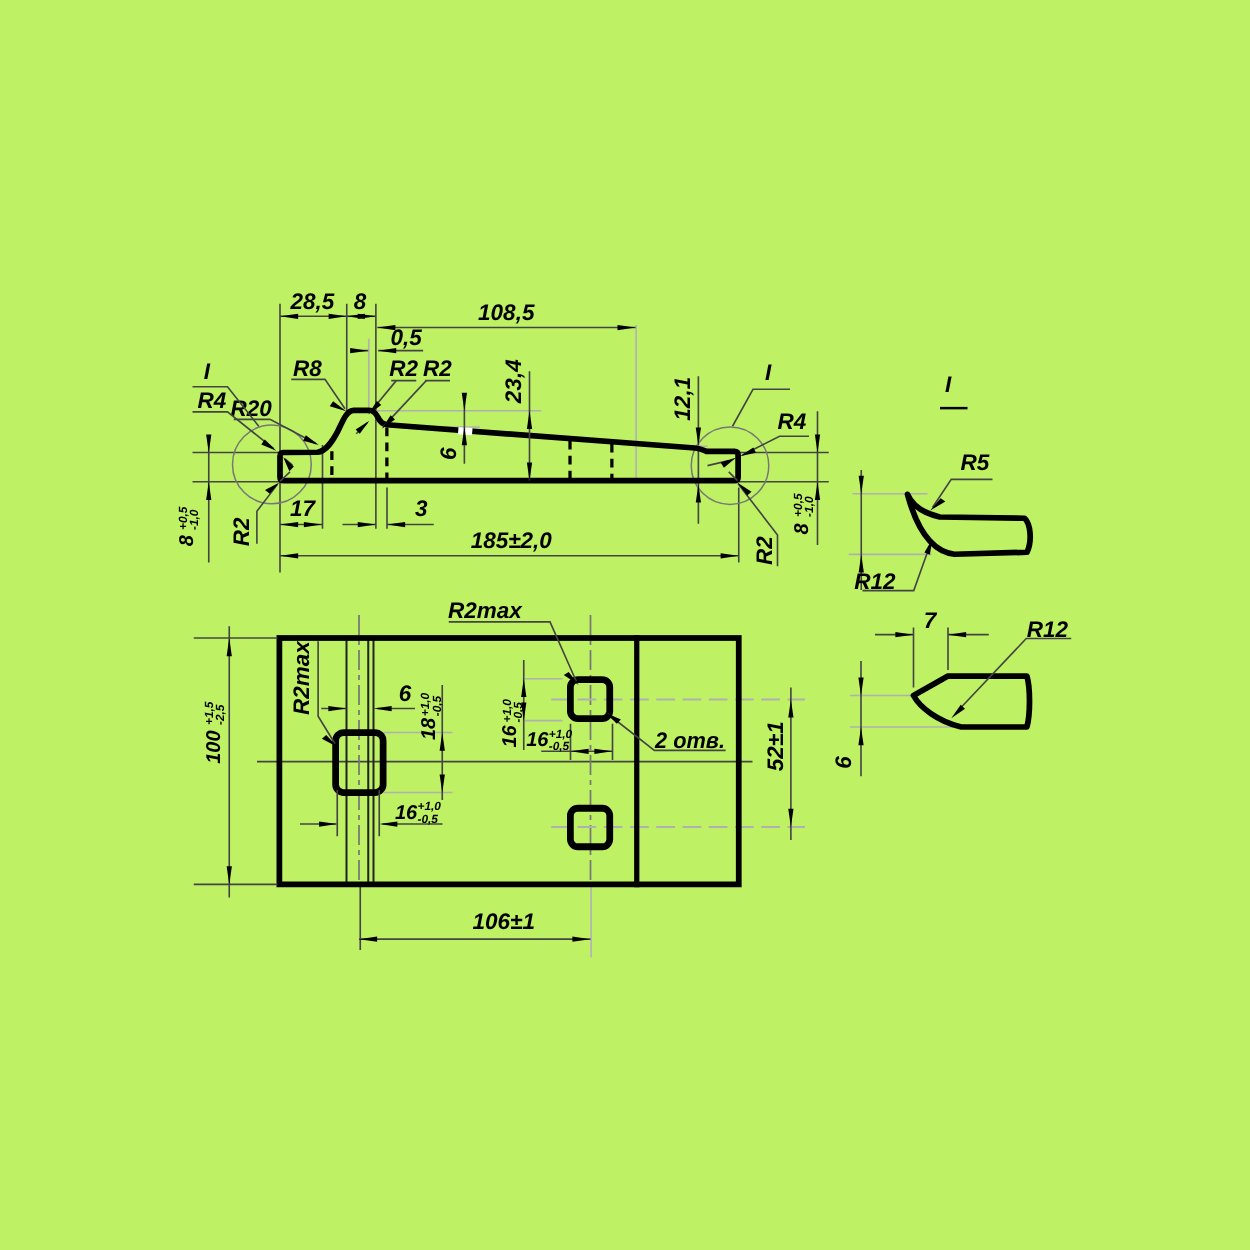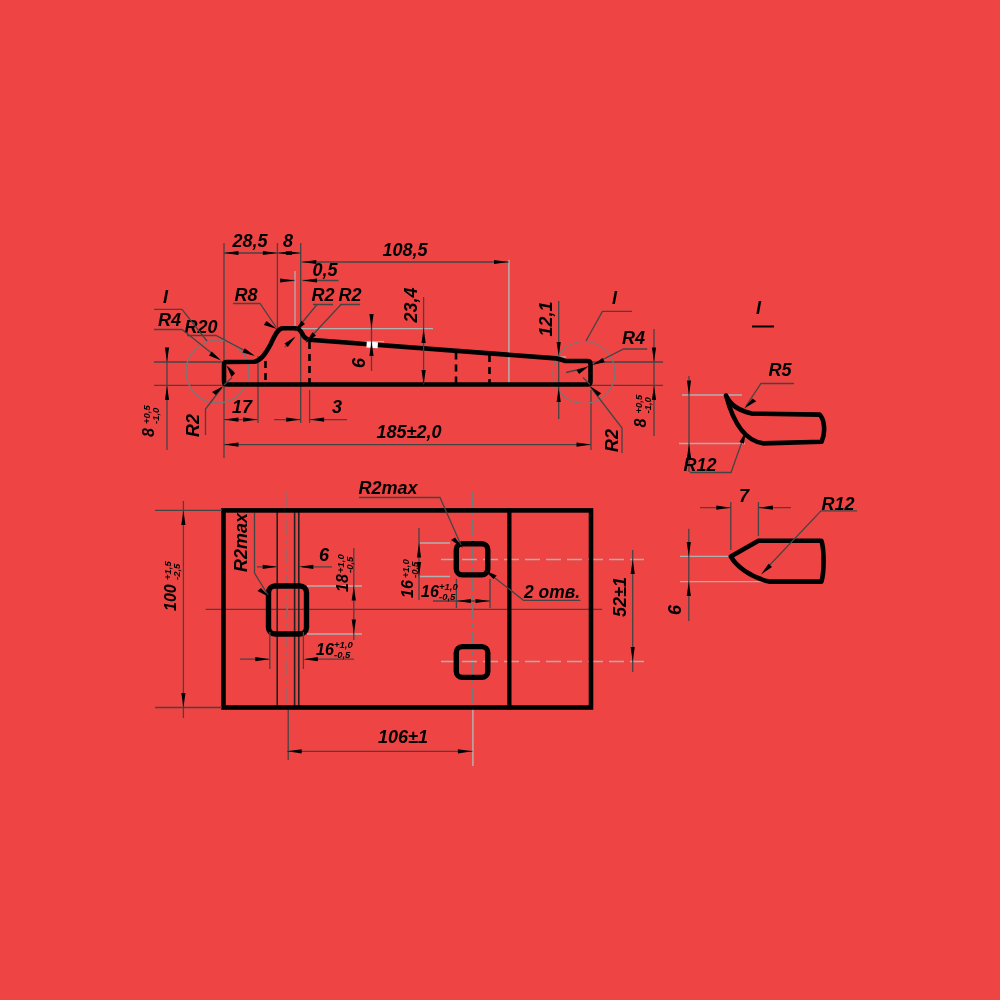--- a/index.html
+++ b/index.html
@@ -1,16 +1,16 @@
 <!DOCTYPE html>
 <html><head>
 <meta charset="utf-8">
 <style>
   html,body{margin:0;padding:0;background:#fff;}
-  .page{width:1000px;height:1000px;background:#ef4444;position:relative;}
+  .page{width:1000px;height:1000px;background:#bef264;position:relative;}
   svg{position:absolute;top:0;left:0;}
   text{font-family:"Liberation Sans",sans-serif;font-style:italic;font-weight:bold;fill:#000;}
 </style>
 </head>
 <body>
 <div class="page">
 <svg width="1000" height="1000" viewBox="0 0 1000 1000" fill="none">
 
 <g id="sideview">
 

